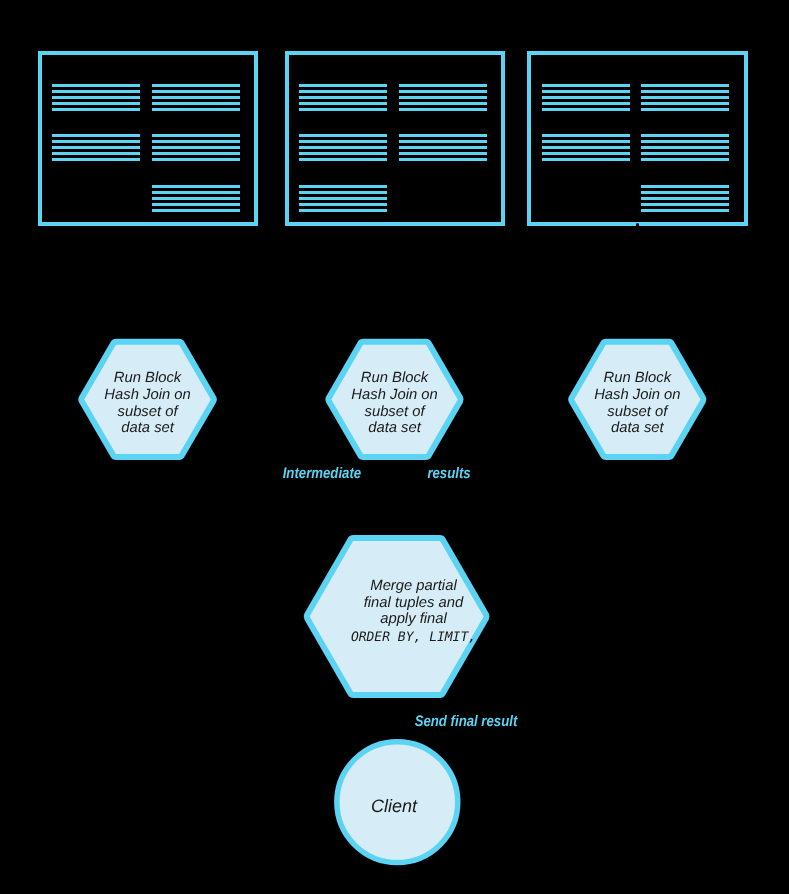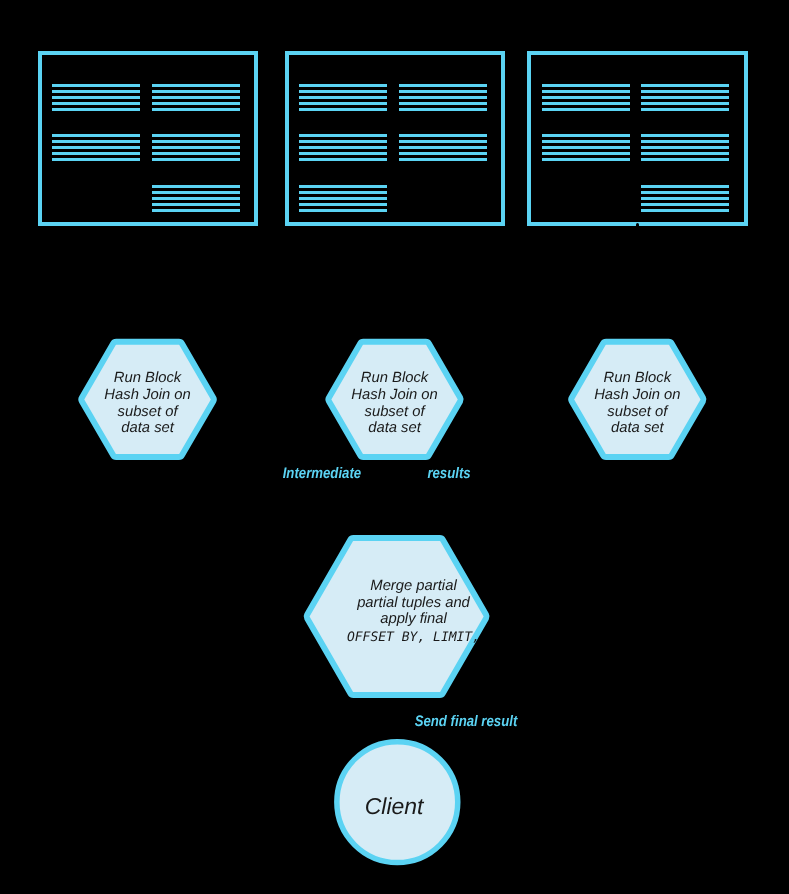--- a/index.html
+++ b/index.html
@@ -11,21 +11,21 @@
   .ln{height:3px;background:#5bd3f3;margin-bottom:3px;}
   .shapes{position:absolute;left:0;top:0;width:789px;height:894px;}
   .hex{position:absolute;}
   .hex-t{position:absolute;z-index:2;left:0;right:0;text-align:center;color:#1a1a1a;
        font-size:14.8px;line-height:16.8px;}
   .hex-t > div{height:16.8px;}
   .mono{font-family:"DejaVu Sans Mono",monospace;font-size:13px;position:relative;top:2.2px;}
   .nolift{top:0;}
   .shifted{position:relative;top:1.3px;}
   .circ-t{position:absolute;z-index:2;text-align:center;color:#1a1a1a;
-        font-size:23px;line-height:21px;white-space:nowrap;}
+        font-size:18px;line-height:21px;white-space:nowrap;}
   .lbl{position:absolute;color:#5bd3f3;font-weight:bold;font-size:13.2px;line-height:15px;white-space:nowrap;
        transform:scaleY(1.16);transform-origin:left top;}
 </style>
 </head>
 <body>
 
 <div class="stage">
   <svg class="shapes" width="789" height="894" viewBox="0 0 789 894" xmlns="http://www.w3.org/2000/svg">
     <g id="svg-shapes" fill="#d6ecf6" stroke="#5bd3f3" stroke-linejoin="round">
         <path d="M113.1723057774181 343.5304925009953Q114.175 341.8 116.175 341.8L178.925 341.8Q180.925 341.8 181.92769422258192 343.5304925009953L213.2973057774181 397.6695074990047Q214.3 399.4 213.2973057774181 401.1304925009953L181.92769422258192 455.2695074990047Q180.925 457 178.925 457L116.175 457Q114.175 457 113.1723057774181 455.2695074990047L81.80269422258189 401.1304925009953Q80.8 399.4 81.80269422258189 397.6695074990047Z" stroke-width="6"></path>
@@ -171,23 +171,23 @@
       <div>Run Block</div>
       <div>Hash Join on</div>
       <div>subset of</div>
       <div>data set</div>
     </div>
   </div>
 
   <div class="hex" style="left:321px;top:534.9px;width:185px;height:163.1px;">
     <div class="hex-t" style="top:42.9px;">
       <div>Merge partial</div>
-      <div>partial tuples and</div>
+      <div>final tuples and</div>
       <div>apply final</div>
-      <div class="mono">OFFSET BY, LIMIT,</div>
+      <div class="mono">ORDER BY, LIMIT,</div>
     </div>
   </div>
 
   <div class="circ-t" style="left:333.6px;top:796.3px;width:121px;">Client</div>
 
   <div class="lbl" style="left:282.7px;top:463.9px;">Intermediate</div>
   <div class="lbl" style="left:427.4px;top:463.9px;">results</div>
   <div class="lbl" style="left:414.7px;top:711.9px;">Send final result</div>
 
 </div>

